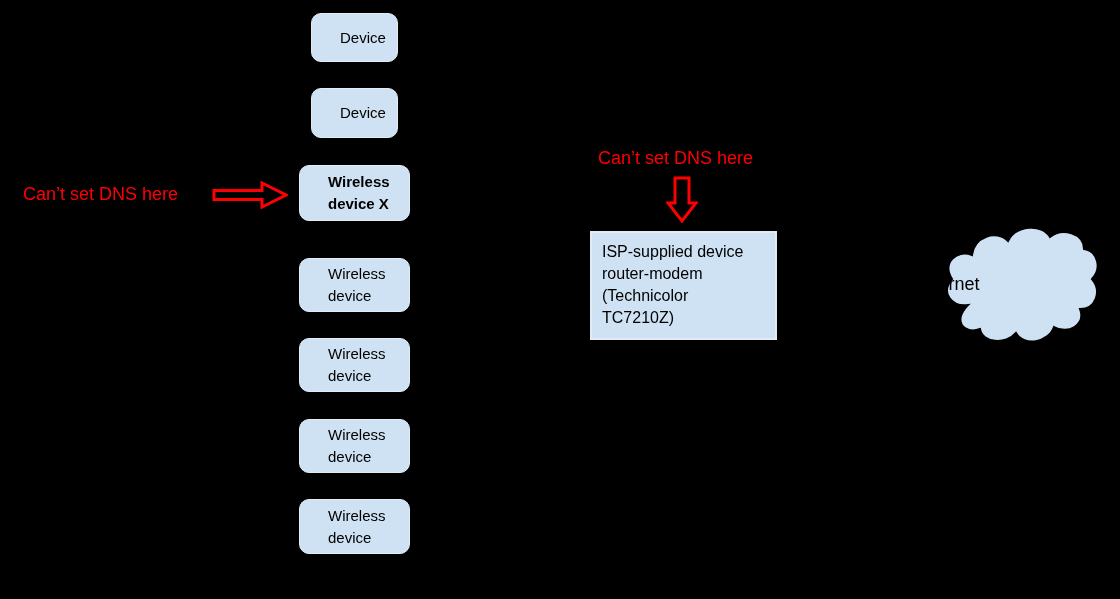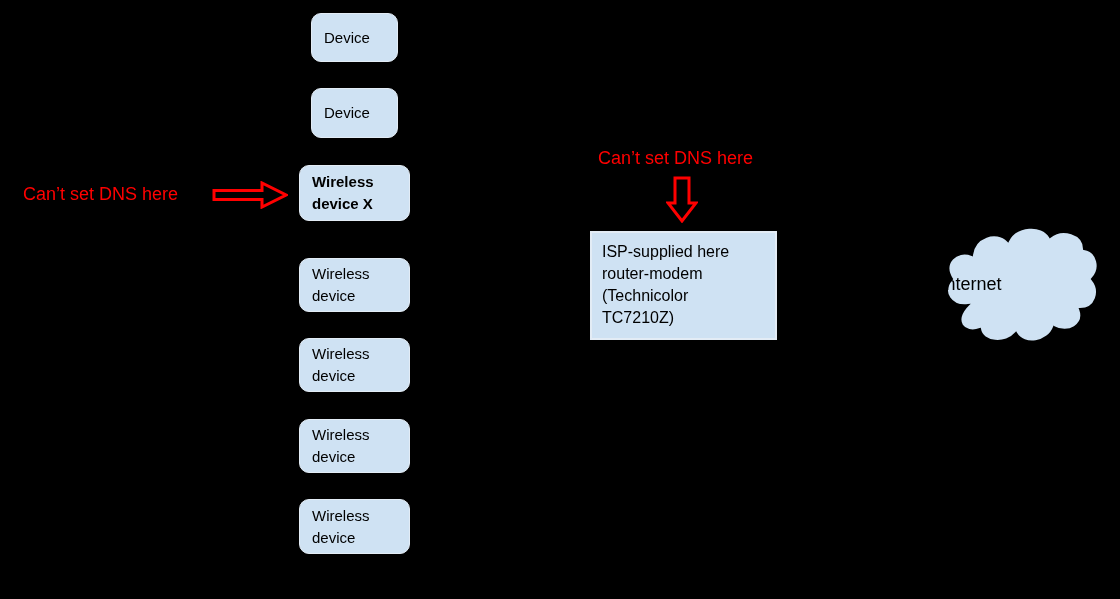--- a/index.html
+++ b/index.html
@@ -22,21 +22,21 @@
     box-sizing: border-box;
     display: flex;
     align-items: center;
     color: var(--box-text, #000);
   }
   .node.rounded {
     border-radius: 10px;
   }
   .node-label {
     display: block;
-    padding-left: 12px;
+    padding-left: 28px;
     font-size: 15px;
     line-height: 22px;
     white-space: pre-line;
   }
   .node.bold .node-label {
     font-weight: bold;
   }
   .router {
     position: absolute;
     background: var(--box-fill, #cfe2f3);
@@ -128,21 +128,21 @@
     <polygon points="2,9.5 50,9.5 50,2 74,14 50,26 50,18.5 2,18.5"></polygon>
   </svg>
 
   <div class="red-note" style="left:598px; top:148px">Can’t set DNS here</div>
 
   <svg class="arrow" style="left:666px; top:176px" width="32" height="47" viewBox="0 0 32 47">
     <polygon points="9,2 23,2 23,27 30,27 16,45 2,27 9,27"></polygon>
   </svg>
 
   <div class="router" style="left:590px; top:231px; width:187px; height:109px">
-    <span class="router-label">ISP-supplied here
+    <span class="router-label">ISP-supplied device
 router-modem
 (Technicolor
 TC7210Z)</span>
   </div>
 
   <svg class="cloud" style="left:938px; top:221px" width="164" height="128" viewBox="0 0 164 128">
     <path d="M 30 84
              C 14 86, 2 72, 14 58
              C 4 42, 18 28, 34 34
              C 36 16, 58 8, 70 20
@@ -150,15 +150,15 @@
              C 124 6, 146 12, 146 28
              C 160 30, 164 48, 154 58
              C 164 70, 158 88, 142 88
              C 148 104, 130 114, 116 106
              C 110 122, 86 126, 78 112
              C 68 124, 44 122, 42 108
              C 26 114, 14 100, 30 84
              Z"></path>
   </svg>
 
-  <div class="cloud-label" style="left:908px; top:272px; width:126px">Internet</div>
+  <div class="cloud-label" style="left:886px; top:272px; width:126px">Internet</div>
 
 </div>
 
 </body></html>

